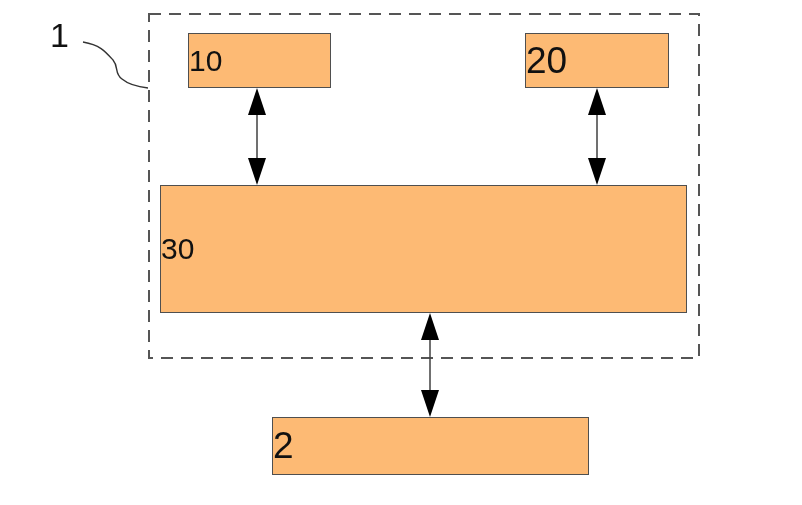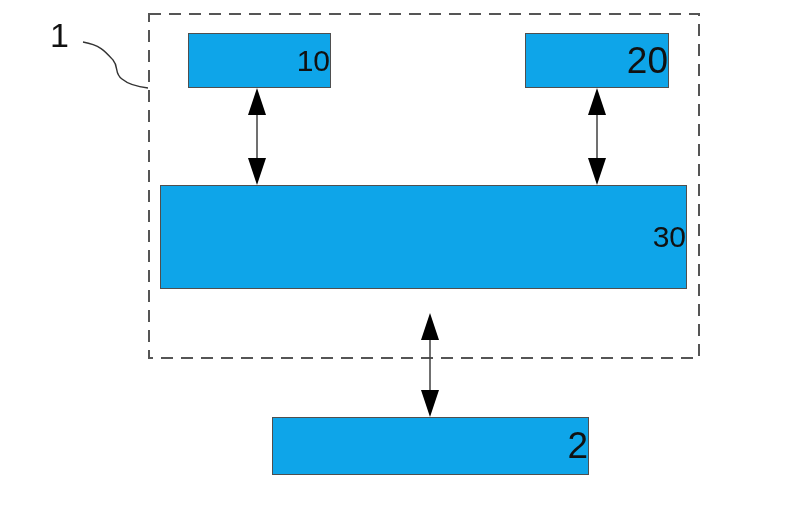--- a/index.html
+++ b/index.html
@@ -17,29 +17,29 @@
   }
   .layer {
     position: absolute;
     left: 0;
     top: 0;
   }
   .node {
     position: absolute;
     box-sizing: border-box;
     border: 1.5px solid #4f4f4f;
-    background: #0ea5e9;
+    background: #fdba74;
     display: flex;
     align-items: center;
-    justify-content: flex-end;
+    justify-content: flex-start;
     color: #111111;
   }
   .node-10 { left: 188px; top: 33px;  width: 143px; height: 55px;  font-size: 30px; }
   .node-20 { left: 525px; top: 33px;  width: 144px; height: 55px;  font-size: 37px; }
-  .node-30 { left: 160px; top: 185px; width: 527px; height: 104px; font-size: 30px; }
+  .node-30 { left: 160px; top: 185px; width: 527px; height: 128px; font-size: 30px; }
   .node-2  { left: 272px; top: 417px; width: 317px; height: 58px;  font-size: 37px; }
   .figure-label {
     position: absolute;
     left: 50px;
     top: 18px;
     font-size: 34px;
     color: #111111;
     line-height: 1;
   }
 </style>

